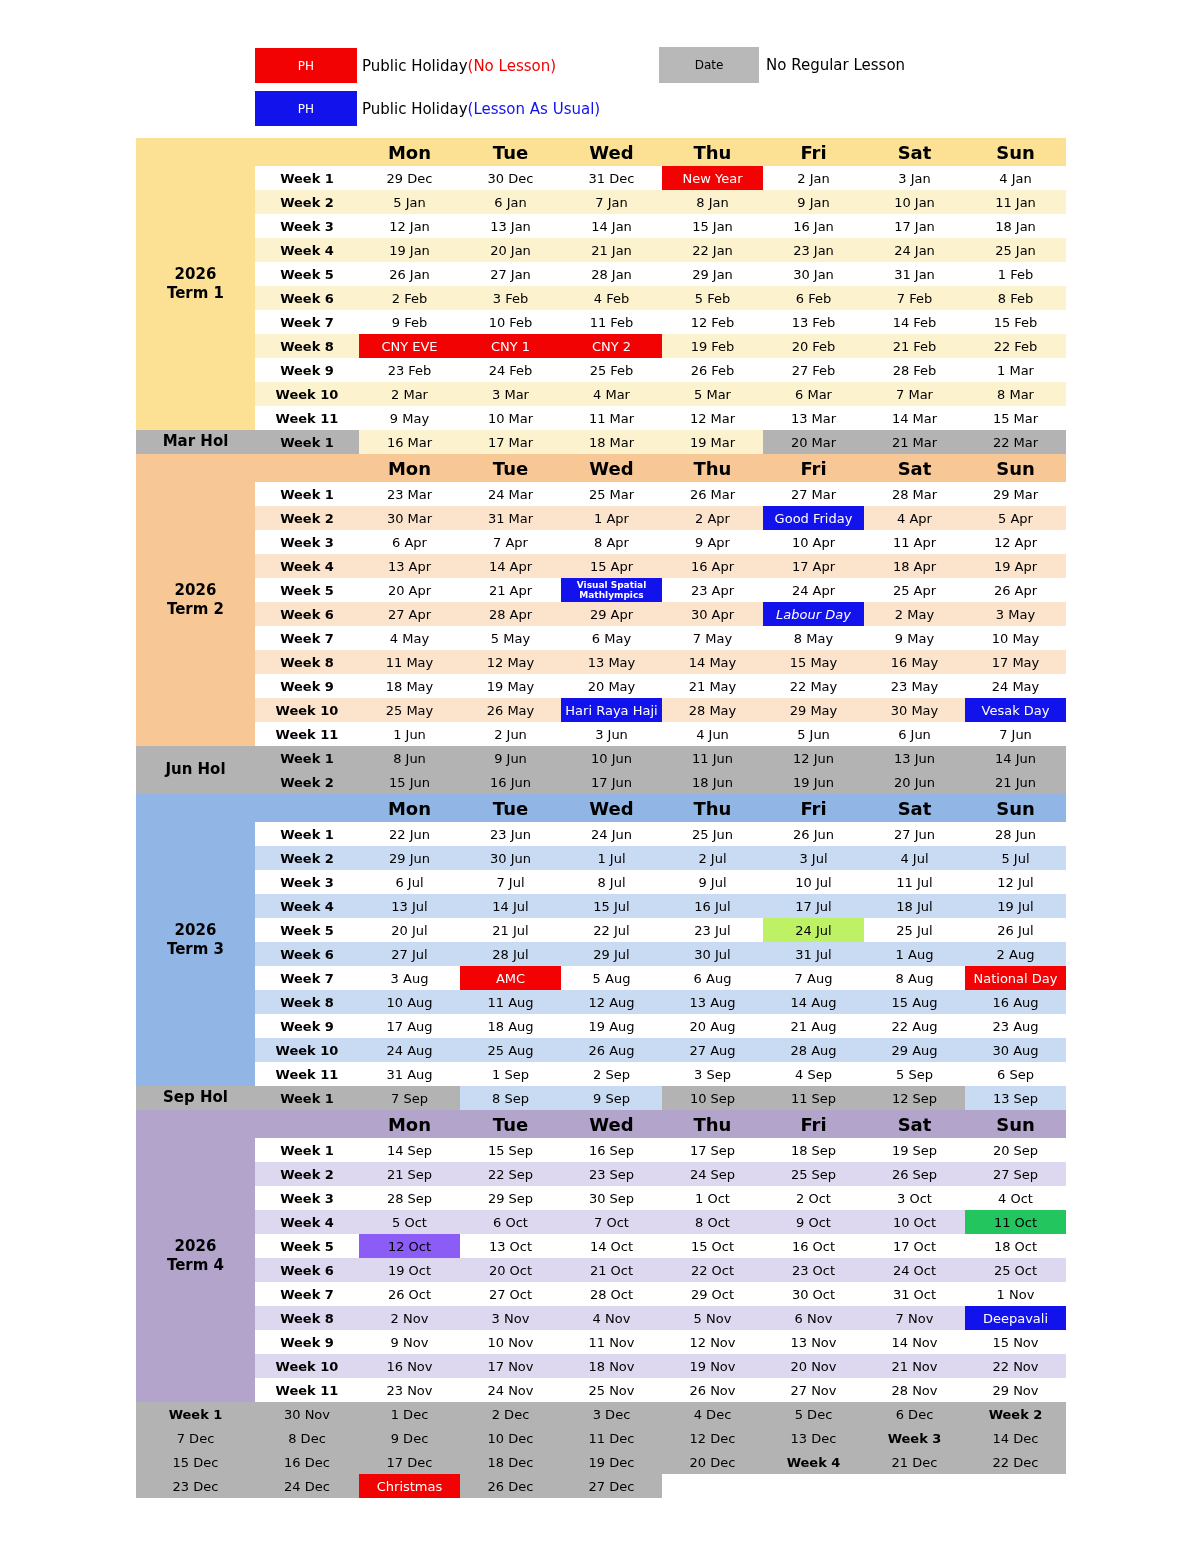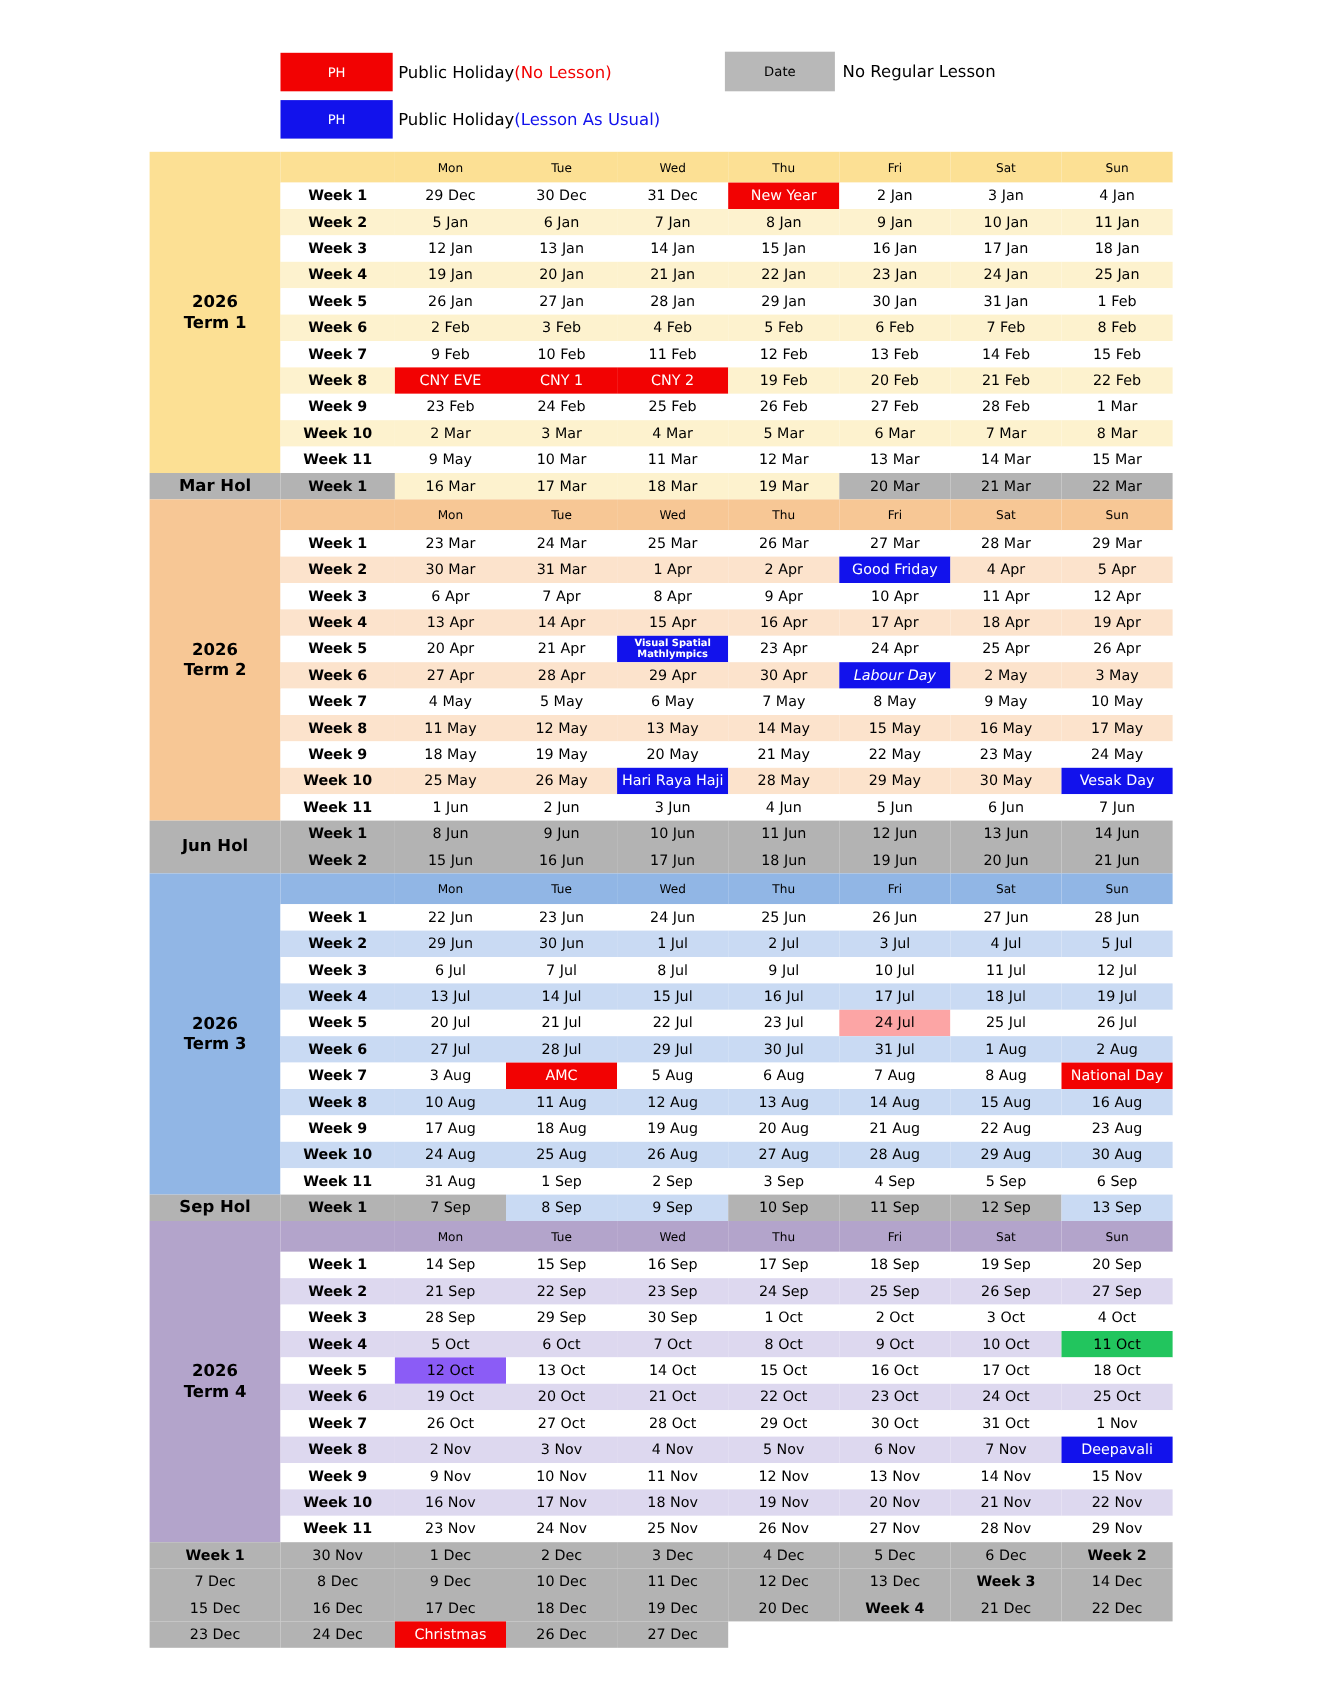--- a/index.html
+++ b/index.html
@@ -15,21 +15,21 @@
   .lg-gray{left:659px;top:47px;width:100px;height:36px;color:#000;}
   .lg-text{position:absolute;font-size:15px;display:flex;align-items:center;}
   .lg-text-red{left:362px;top:48px;height:35px;}
   .lg-text-blue{left:362px;top:91px;height:35px;}
   .lg-text-gray{left:766px;top:47px;height:36px;}
   
   #calendar{position:absolute;left:136px;top:138px;width:930px;}
   .section{display:grid;grid-template-columns:119px 104px repeat(7,101px);}
   .cell{display:flex;align-items:center;justify-content:center;overflow:hidden;}
   .term-label{font-weight:bold;font-size:15px;text-align:center;line-height:1.3;}
-  .day-head{font-weight:normal;font-size:11px;}
+  .day-head{font-weight:bold;font-size:18px;}
   .week{font-weight:bold;font-size:13px;}
   .date{font-size:13px;}
   .white-text{color:#ffffff;}
   .small{font-size:9px;font-weight:bold;line-height:1.15;white-space:pre-line;text-align:center;}
 </style>
 </head>
 <body>
 
 <div>
   <div class="lg-box lg-red" style="background: rgb(242, 2, 2);">PH</div>
@@ -316,21 +316,21 @@
       <div class="cell date" style="background: rgb(201, 218, 243);">15 Jul</div>
       <div class="cell date" style="background: rgb(201, 218, 243);">16 Jul</div>
       <div class="cell date" style="background: rgb(201, 218, 243);">17 Jul</div>
       <div class="cell date" style="background: rgb(201, 218, 243);">18 Jul</div>
       <div class="cell date" style="background: rgb(201, 218, 243);">19 Jul</div>
       <div class="cell week" style="background: rgb(255, 255, 255);">Week 5</div>
       <div class="cell date" style="background: rgb(255, 255, 255);">20 Jul</div>
       <div class="cell date" style="background: rgb(255, 255, 255);">21 Jul</div>
       <div class="cell date" style="background: rgb(255, 255, 255);">22 Jul</div>
       <div class="cell date" style="background: rgb(255, 255, 255);">23 Jul</div>
-      <div class="cell date" style="background: #fca5a5;">24 Jul</div>
+      <div class="cell date" style="background: #bef264;">24 Jul</div>
       <div class="cell date" style="background: rgb(255, 255, 255);">25 Jul</div>
       <div class="cell date" style="background: rgb(255, 255, 255);">26 Jul</div>
       <div class="cell week" style="background: rgb(201, 218, 243);">Week 6</div>
       <div class="cell date" style="background: rgb(201, 218, 243);">27 Jul</div>
       <div class="cell date" style="background: rgb(201, 218, 243);">28 Jul</div>
       <div class="cell date" style="background: rgb(201, 218, 243);">29 Jul</div>
       <div class="cell date" style="background: rgb(201, 218, 243);">30 Jul</div>
       <div class="cell date" style="background: rgb(201, 218, 243);">31 Jul</div>
       <div class="cell date" style="background: rgb(201, 218, 243);">1 Aug</div>
       <div class="cell date" style="background: rgb(201, 218, 243);">2 Aug</div>

